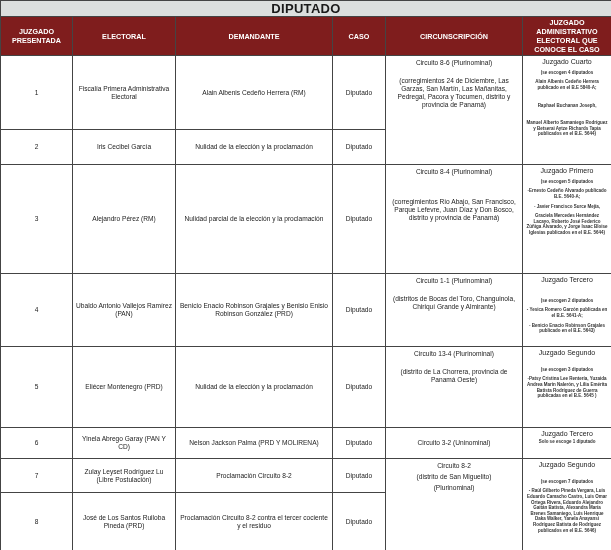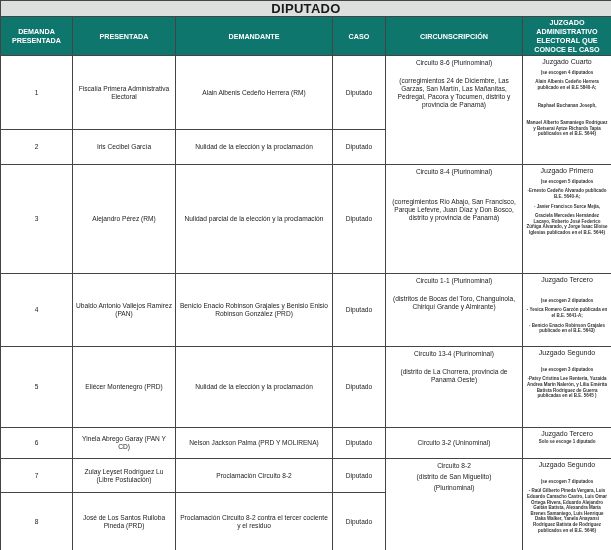--- a/index.html
+++ b/index.html
@@ -1,20 +1,20 @@
 <!DOCTYPE html>
 <html><head>
 <meta charset="utf-8">
 <style>
   html, body { margin: 0; padding: 0; background: #ffffff; }
   body { width: 611px; height: 550px; overflow: hidden; font-family: "Liberation Sans", sans-serif; color: #222; }
   table { border-collapse: collapse; width: 611px; table-layout: fixed; }
   td, th { border: 1px solid #444; text-align: center; vertical-align: middle; padding: 1px 3px; margin-left: 42px; }
   .title-row th { background: #dcdfde; height: 15px; font-size: 13px; font-weight: bold; color: #1a1a1a; padding: 0; letter-spacing: 0.3px; }
-  .head-row th { background: #0f766e; color: #ffffff; font-size: 7.2px; font-weight: bold; height: 34px; line-height: 9px; padding: 1px 2px; }
+  .head-row th { background: #7f1d1d; color: #ffffff; font-size: 7.2px; font-weight: bold; height: 34px; line-height: 9px; padding: 1px 2px; }
   td { font-size: 6.6px; line-height: 8px; }
   .num { font-size: 6.6px; }
   .circ { font-size: 6.6px; line-height: 8px; }
   .circ .gap { display: block; height: 10px; }
   .juz-title { font-size: 7px; display: block; margin-bottom: 4px; }
   .juz-note { font-size: 4.5px; line-height: 5.4px; display: block; margin: 3px 0; font-weight: bold; color: #333; }
   .juz-item { font-size: 4.5px; line-height: 5.6px; display: block; margin: 4px 0; font-weight: bold; color: #333; }
   .juz { vertical-align: top; padding-top: 2px; }
   .circ-top { vertical-align: top; padding-top: 3px; }
 </style>
@@ -28,22 +28,22 @@
       <col style="width:157px">
       <col style="width:53px">
       <col style="width:137px">
       <col style="width:89px">
   </colgroup>
   <tbody>
       <tr class="title-row">
     <th colspan="6">DIPUTADO</th>
   </tr>
   <tr class="head-row">
-    <th>DEMANDA PRESENTADA</th>
-    <th>PRESENTADA</th>
+    <th>JUZGADO PRESENTADA</th>
+    <th>ELECTORAL</th>
     <th>DEMANDANTE</th>
     <th>CASO</th>
     <th>CIRCUNSCRIPCIÓN</th>
     <th>JUZGADO ADMINISTRATIVO ELECTORAL QUE CONOCE EL CASO</th>
   </tr>
 
   <tr style="height:74px">
     <td class="num">1</td>
     <td>Fiscalía Primera Administrativa Electoral</td>
     <td>Alain Albenis Cedeño Herrera (RM)</td>

